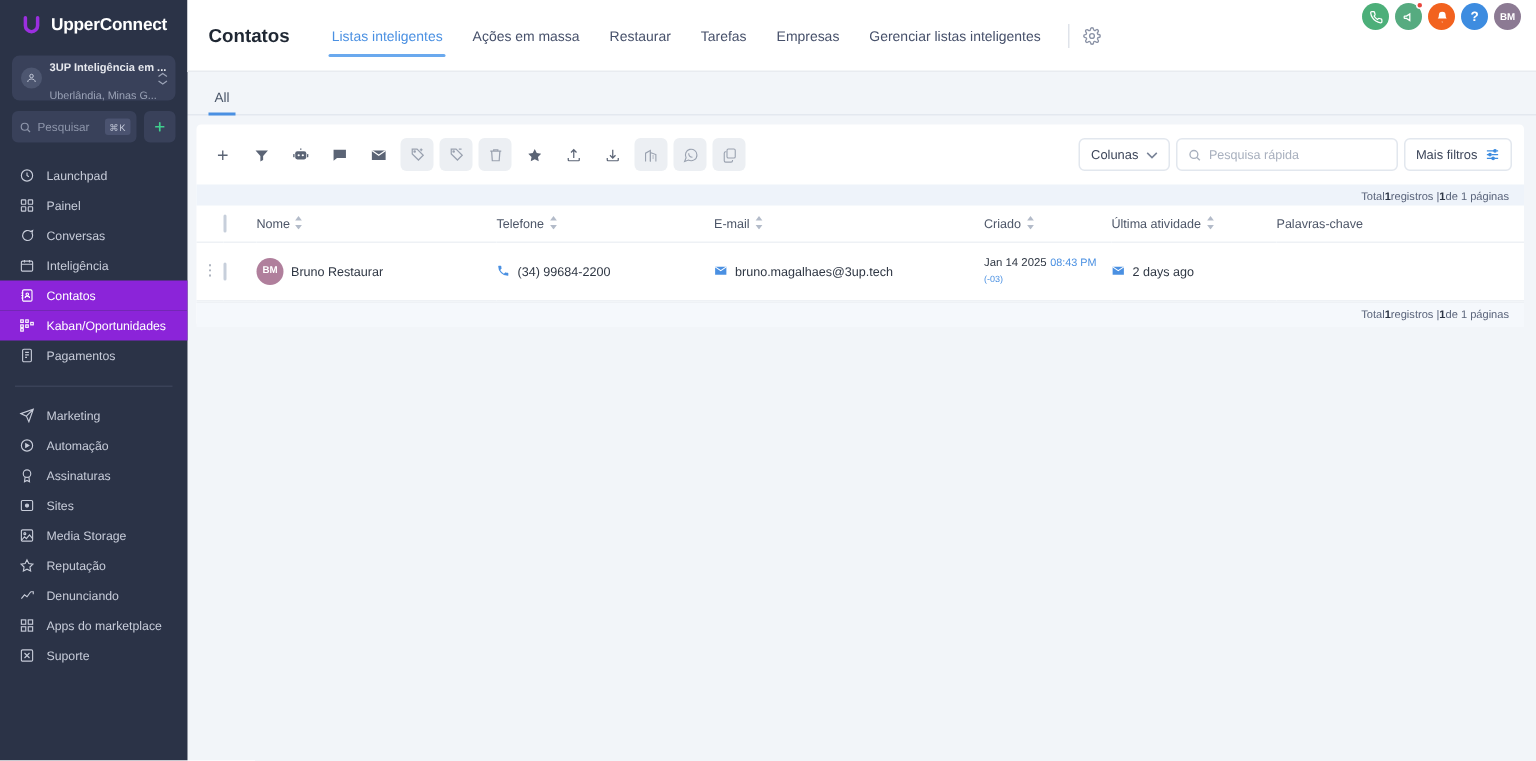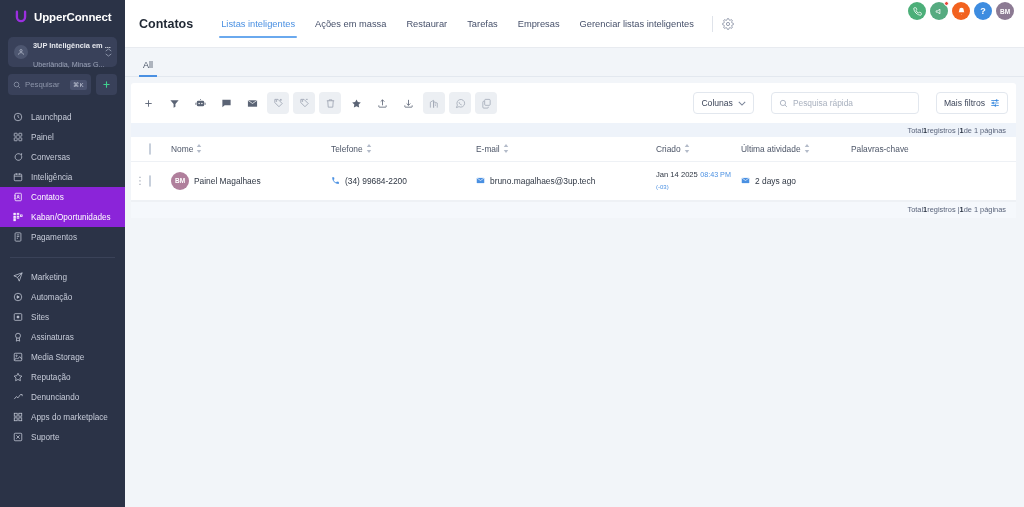--- a/index.html
+++ b/index.html
@@ -193,21 +193,21 @@
   .tb-btn {
     width: 22px; height: 22px;
     border-radius: 4px;
     display: flex; align-items: center; justify-content: center;
     color: #5b6475;
     background: #ffffff;
   }
   .tb-btn.dim { background: #eceff3; color: #9aa2b0; }
   .toolbar-right {
     margin-left: auto;
-    display: flex; align-items: center; gap: 17px; justify-content: flex-end;
+    display: flex; align-items: center; gap: 4px; justify-content: flex-end;
   }
   .colunas-btn {
     height: 22px; border: 1px solid #e2e7ee; border-radius: 4px;
     display: flex; align-items: center; gap: 5px;
     padding: 0 7px;
     font-size: 8.6px; color: #3d465a; background: #fff;
   }
   .quick-search {
     width: 148px; height: 22px;
     border: 1px solid #e2e7ee; border-radius: 4px;
@@ -420,34 +420,34 @@
             <svg width="10" height="10" viewBox="0 0 24 24" fill="none" stroke="currentColor" stroke-width="1.8">
                 <circle cx="12" cy="12" r="9"></circle>
                 <path d="M10 9l5 3-5 3z" fill="currentColor"></path>
               </svg>
           </span>
           <span>Automação</span>
         </div>
         <div class="nav-item">
           <span class="ic">
             <svg width="10" height="10" viewBox="0 0 24 24" fill="none" stroke="currentColor" stroke-width="1.8">
+                <circle cx="12" cy="9" r="6"></circle>
+                <path d="M9 14l-1 8 4-2 4 2-1-8"></path>
+              </svg>
+          </span>
+          <span>Assinaturas</span>
+        </div>
+        <div class="nav-item">
+          <span class="ic">
+            <svg width="10" height="10" viewBox="0 0 24 24" fill="none" stroke="currentColor" stroke-width="1.8">
                 <rect x="3" y="4" width="18" height="16" rx="2"></rect>
                 <circle cx="12" cy="12" r="2.5" fill="currentColor"></circle>
               </svg>
           </span>
           <span>Sites</span>
-        </div>
-        <div class="nav-item">
-          <span class="ic">
-            <svg width="10" height="10" viewBox="0 0 24 24" fill="none" stroke="currentColor" stroke-width="1.8">
-                <circle cx="12" cy="9" r="6"></circle>
-                <path d="M9 14l-1 8 4-2 4 2-1-8"></path>
-              </svg>
-          </span>
-          <span>Assinaturas</span>
         </div>
         <div class="nav-item">
           <span class="ic">
             <svg width="10" height="10" viewBox="0 0 24 24" fill="none" stroke="currentColor" stroke-width="1.8">
                 <rect x="3" y="3" width="18" height="18" rx="2"></rect>
                 <circle cx="8.5" cy="9" r="1.6"></circle>
                 <path d="M21 17l-5-6-5 6-3-3-5 6"></path>
               </svg>
           </span>
           <span>Media Storage</span>
@@ -756,21 +756,21 @@
             <tr>
               <td>
                 <div class="row-dots">⋮</div>
               </td>
               <td>
                 <span class="checkbox"></span>
               </td>
               <td>
                 <span class="cell">
                   <span class="row-avatar">BM</span>
-                  <span>Painel Magalhaes</span>
+                  <span>Bruno Restaurar</span>
                 </span>
               </td>
               <td>
                 <span class="cell">
                   <span class="icon-blue">
                     <svg width="9" height="9" viewBox="0 0 24 24" fill="currentColor">
                         <path d="M20 15.5c-1.2 0-2.4-.2-3.6-.6a1 1 0 0 0-1 .2l-2.2 2.2a15.1 15.1 0 0 1-6.6-6.6l2.2-2.2a1 1 0 0 0 .2-1A11.4 11.4 0 0 1 8.5 4a1 1 0 0 0-1-1H4a1 1 0 0 0-1 1 17 17 0 0 0 17 17 1 1 0 0 0 1-1v-3.5a1 1 0 0 0-1-1z"></path>
                       </svg>
                   </span>
                   <span>(34) 99684-2200</span>

